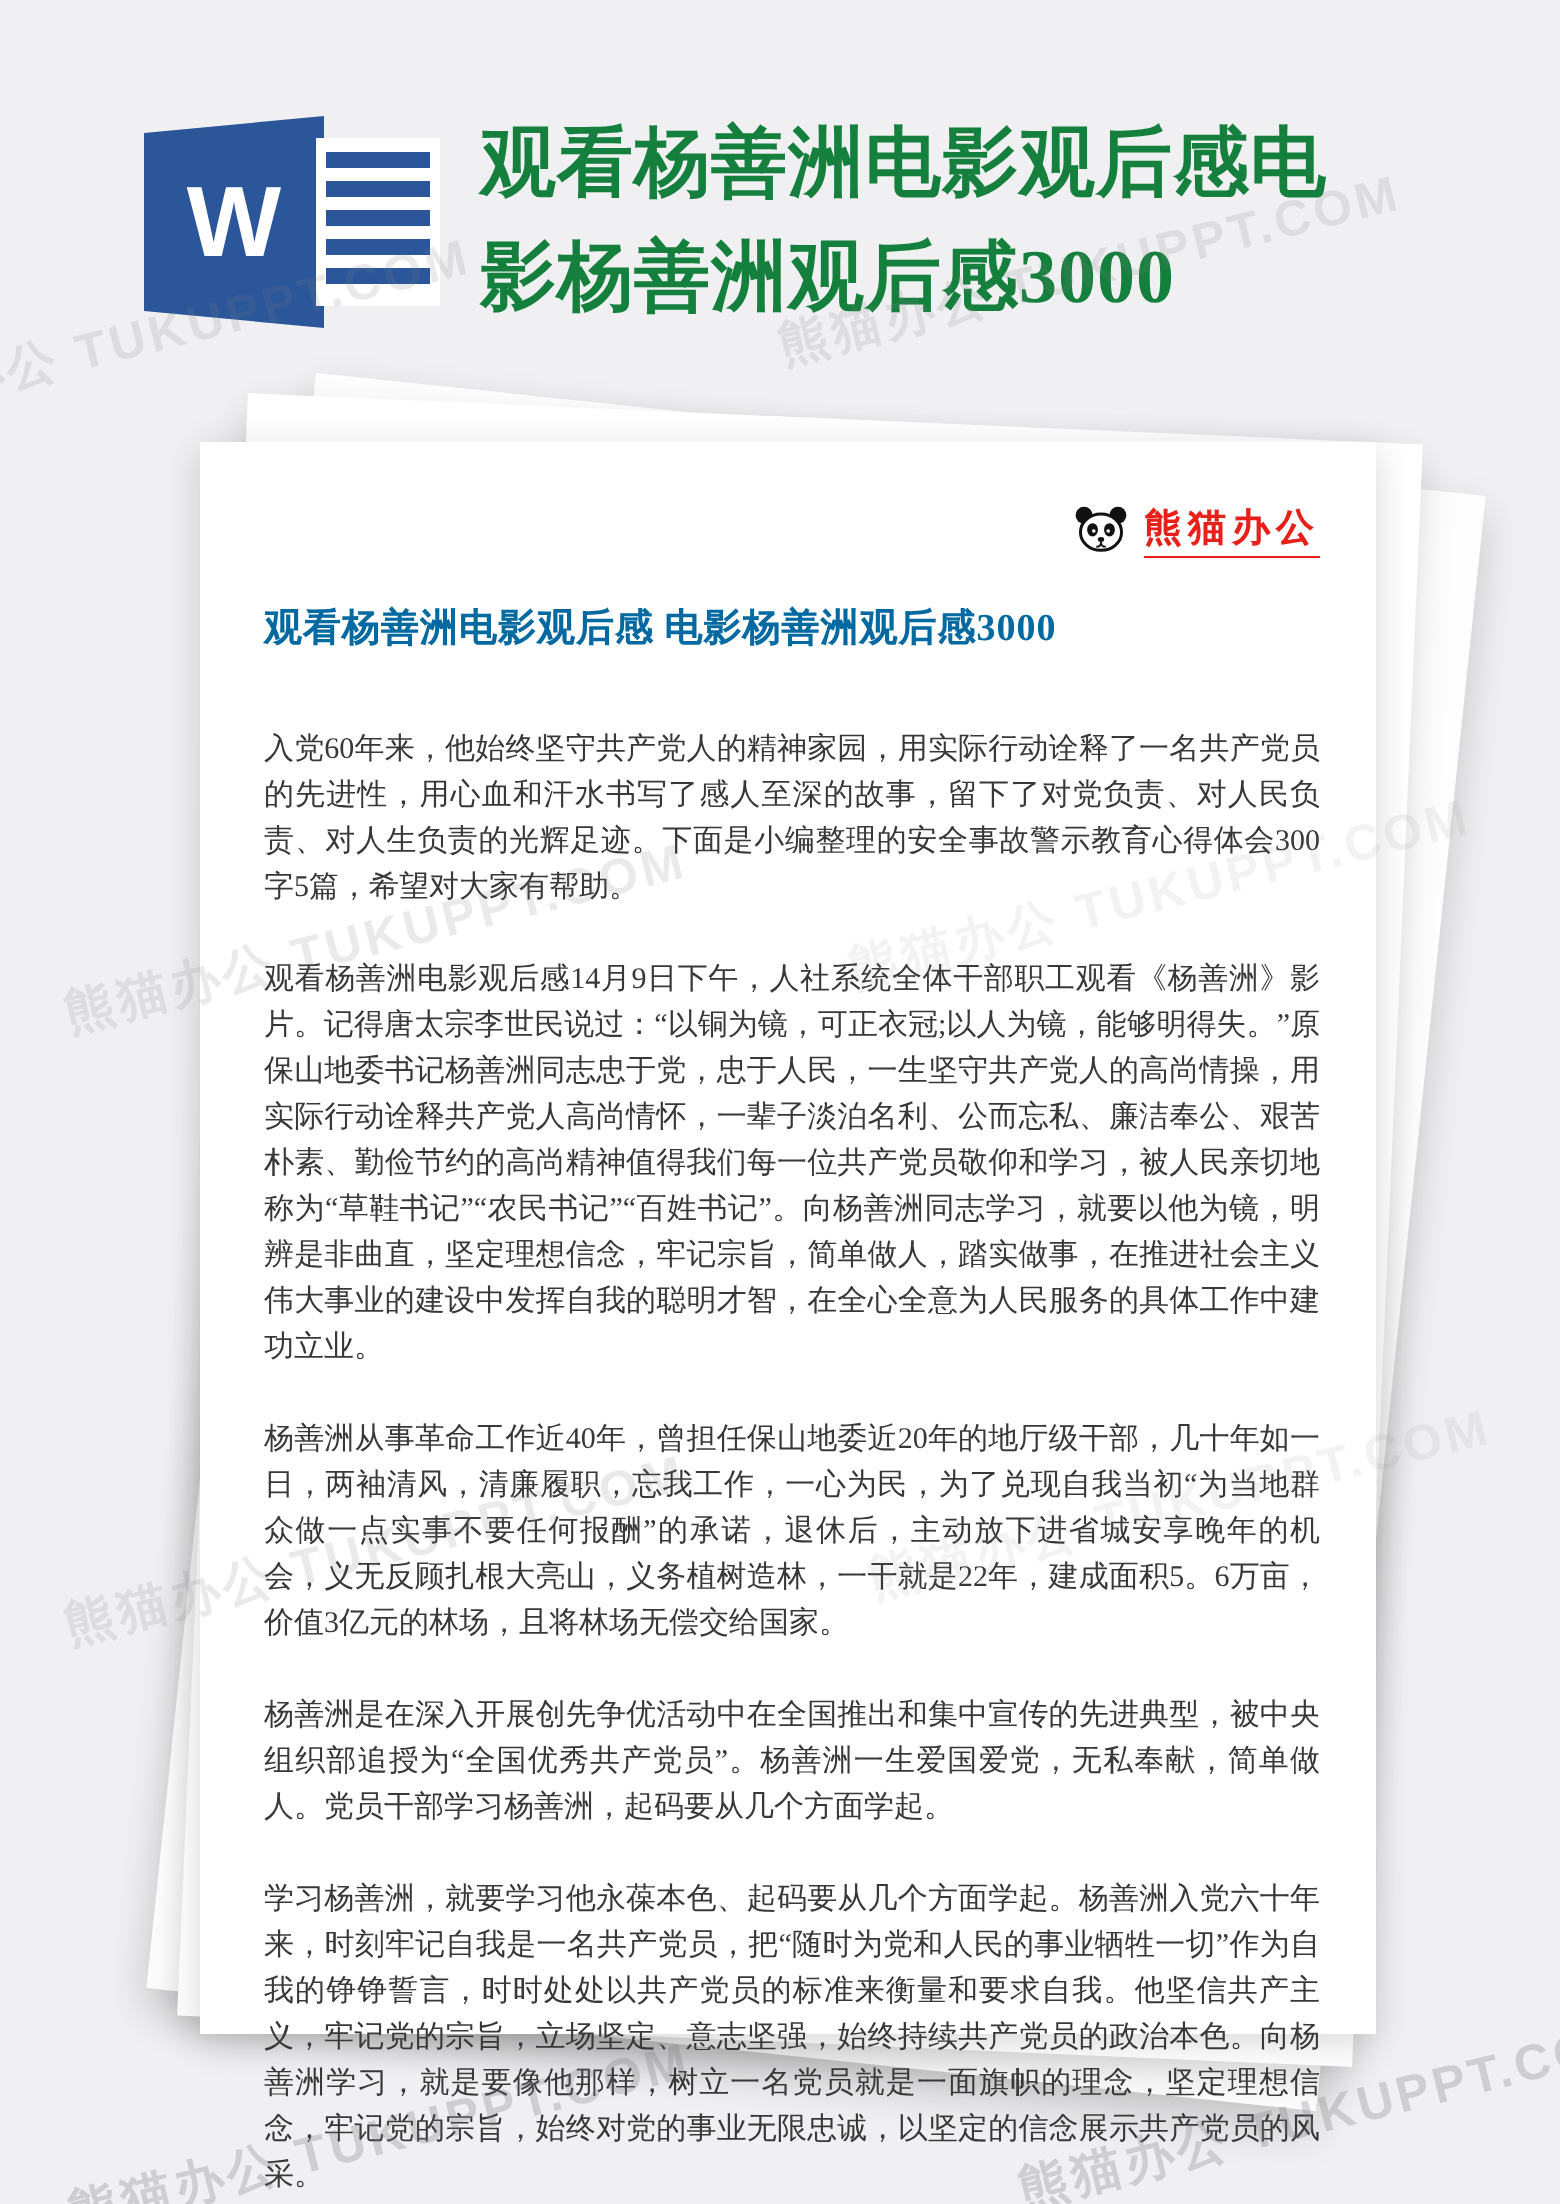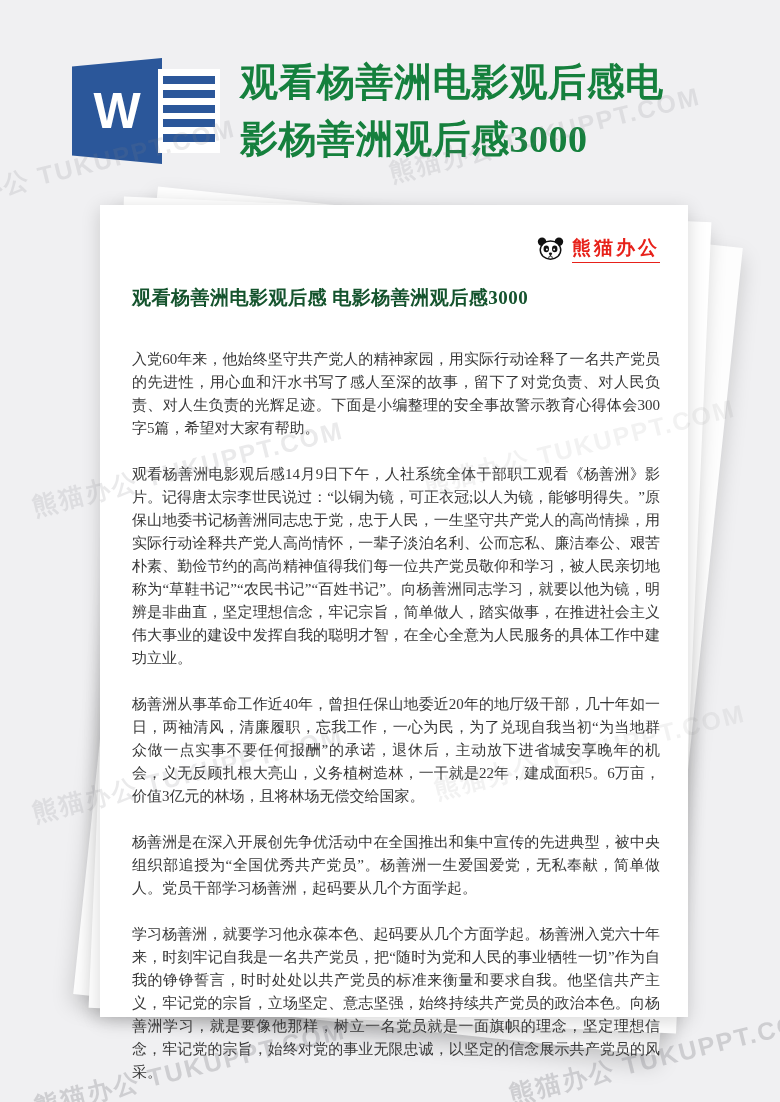--- a/index.html
+++ b/index.html
@@ -62,31 +62,32 @@
     background:#fdfdfd;
     box-shadow:0 10px 22px rgba(0,0,0,0.18);
   }
   .sheet.back1 {
     transform:translate(6px,4px) rotate(2.5deg);
     box-shadow:0 8px 18px rgba(0,0,0,0.14);
   }
   .sheet.front {
     box-shadow:0 4px 18px rgba(0,0,0,0.16);
     padding:28px 28px 12px 32px;
+    margin-top:16px;
   }
   
   .logo-row { display:flex; justify-content:flex-end; align-items:center; gap:7px; height:32px; }
   .logo-text {
     font-family:"Liberation Sans","DejaVu Sans",sans-serif;
     font-weight:bold; font-size:19px; letter-spacing:3px;
     color:#e7211a; border-bottom:1px solid #e7211a; padding-bottom:1px;
   }
   .doc-title {
     margin-top:20px;
-    font-size:19px; font-weight:bold; color:#14532d; letter-spacing:0.5px;
+    font-size:19px; font-weight:bold; color:#0369a1; letter-spacing:0.5px;
   }
   .doc-body p {
     margin-top:23px;
     font-size:15px; line-height:23px; color:#383838;
     text-align:justify;
   }
   .doc-body p:first-child { margin-top:37px; }
 </style>
 </head>
 <body>

